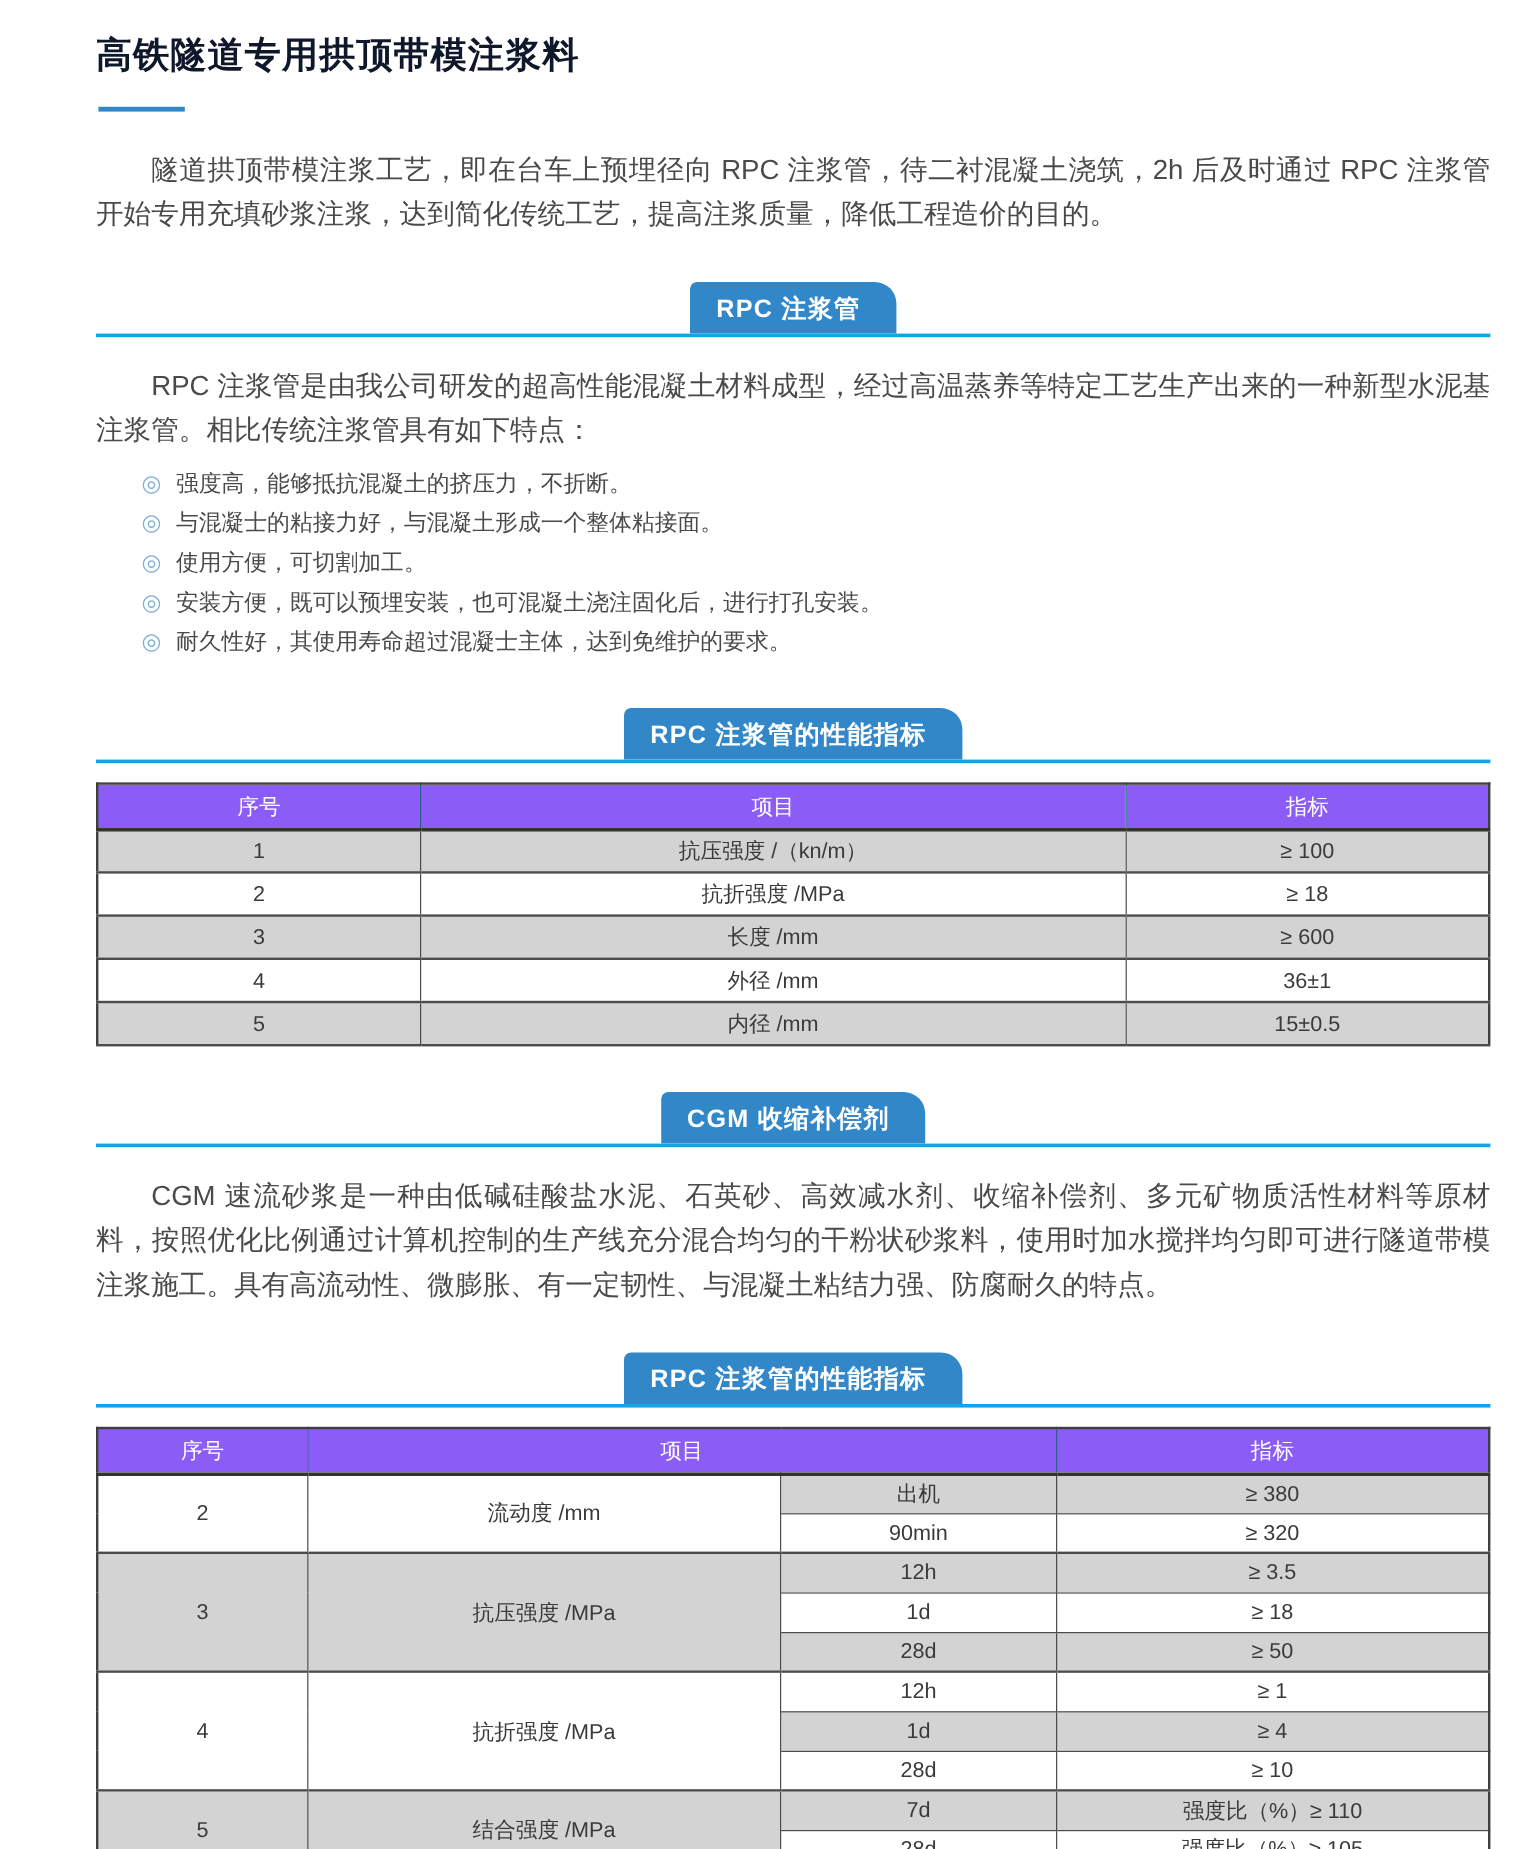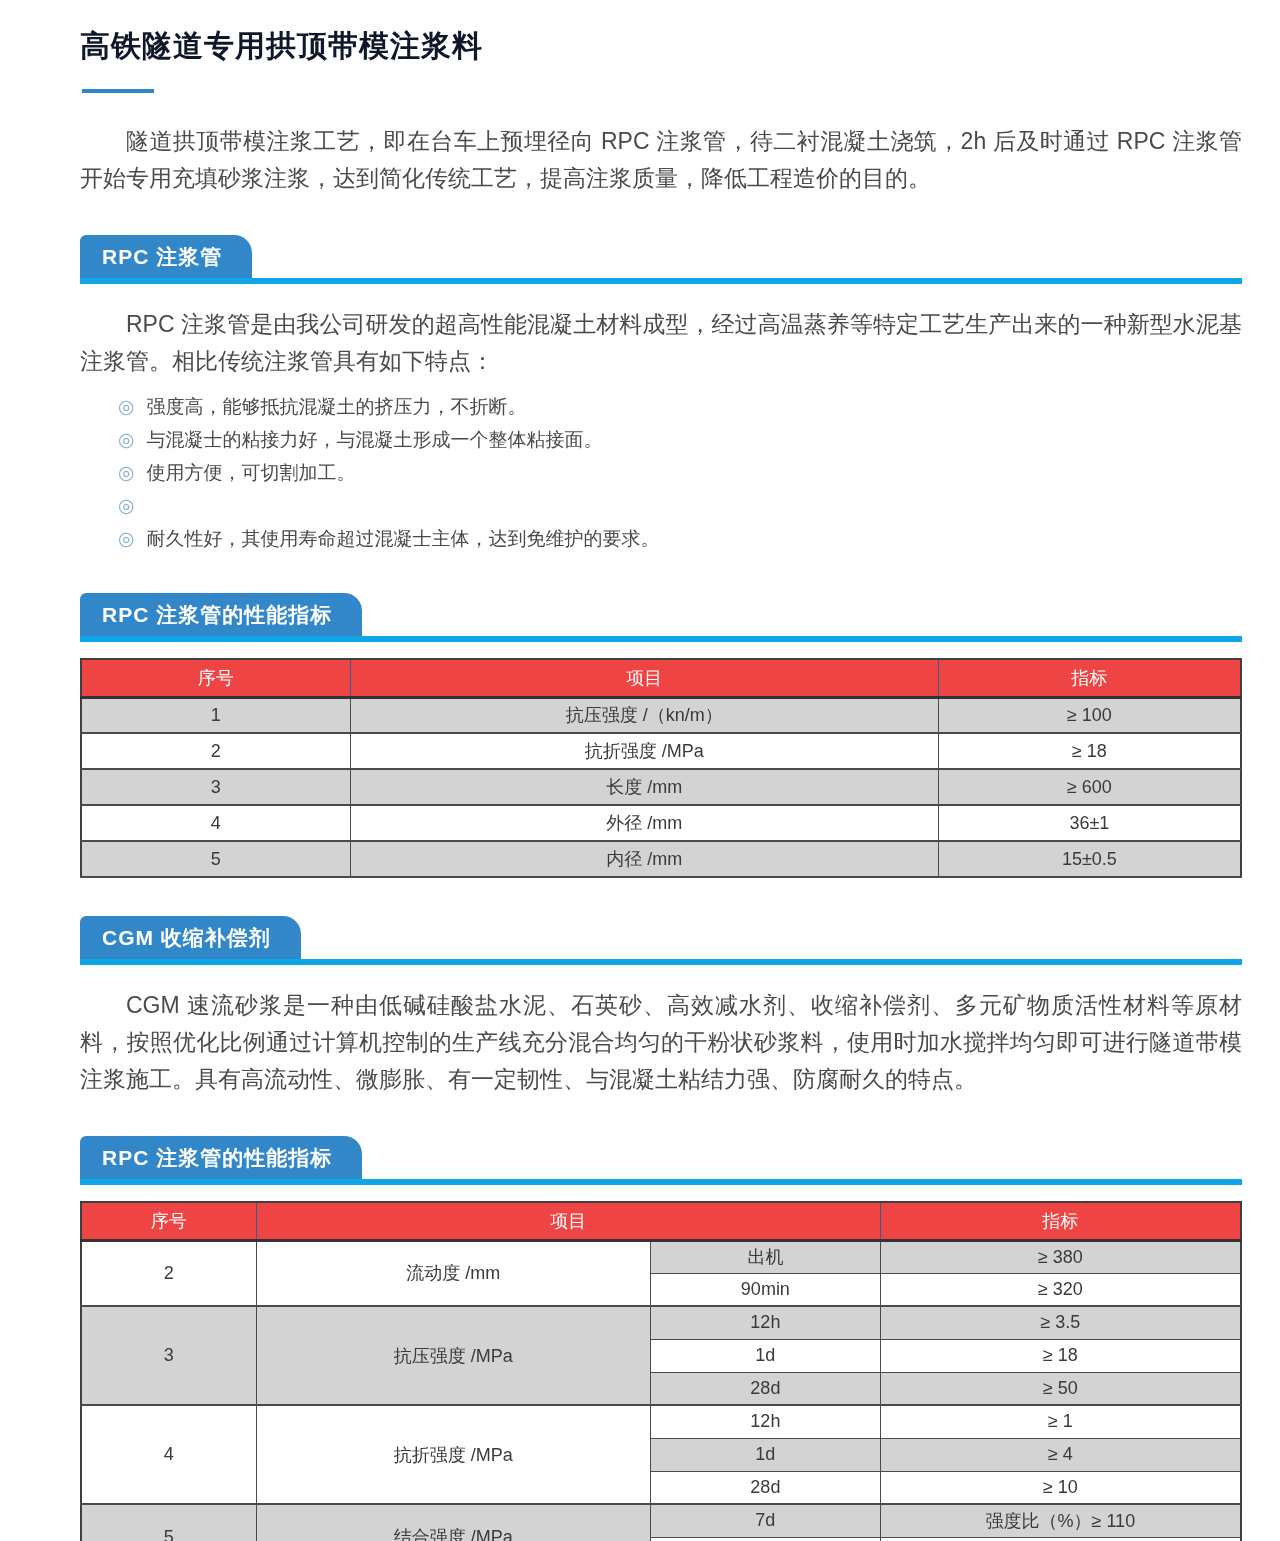--- a/index.html
+++ b/index.html
@@ -13,21 +13,21 @@
 
   
   .doc-title { font-size:30px; font-weight:bold; color:#0f172a; letter-spacing:1px; }
   .title-dash { width:72px; height:4px; background:#3287C9; margin:22px 0 30px 2px; }
 
   
   .para { font-size:23px; line-height:37px; color:#4a4a4a; text-align:justify; }
   .para.indent { text-indent:2em; }
 
   
-  .sec-head { border-bottom:6px solid #0ea5e9; margin-top:38px; }
+  .sec-head { border-bottom:3px solid #0ea5e9; margin-top:38px;text-align:center; }
   .sec-tab {
     display:inline-block; background:#3287C9; color:#ffffff;
     font-size:21px; font-weight:bold; letter-spacing:1px;
     padding:8px 30px 7px 22px; border-radius:6px 18px 0 0;
     vertical-align:bottom;
   }
   .sec-body { margin-top:22px; }
 
   
   .bullets { margin-top:10px; }
@@ -35,21 +35,21 @@
   .bullet .mark { color:#7FB2D3; font-size:19px; margin-right:12px; line-height:33px; }
 
   
   table { width:100%; border-collapse:collapse; table-layout:fixed; margin-top:16px; }
   th, td {
     border:1px solid #4b4b4b; text-align:center; vertical-align:middle;
     font-size:18px; color:#3a3a3a; padding:0 4px;
     overflow:hidden; white-space:nowrap;
   }
   thead th {
-    background:#ef4444; color:#ffffff; font-weight:normal;
+    background:#8b5cf6; color:#ffffff; font-weight:normal;
     height:38px; font-size:18px; border:1px solid #2a5f8f; border-bottom:3px solid #333333;
   }
   table { border:2px solid #3f3f3f; }
   .tbl-rpc td { height:36px; border-top-width:2px; border-bottom-width:2px; }
   .tbl-cgm td { height:33px; }
   tr.group-start td { border-top-width:2px; }
   td.shaded, tr.shaded td { background:#D3D3D3; }
 </style>
 </head>
 <body>
@@ -74,20 +74,21 @@
         <div class="bullet">
           <span class="mark">◎</span>
           <span>与混凝士的粘接力好，与混凝土形成一个整体粘接面。</span>
         </div>
         <div class="bullet">
           <span class="mark">◎</span>
           <span>使用方便，可切割加工。</span>
         </div>
         <div class="bullet">
           <span class="mark">◎</span>
+          <span>安装方便，既可以预埋安装，也可混凝土浇注固化后，进行打孔安装。</span>
         </div>
         <div class="bullet">
           <span class="mark">◎</span>
           <span>耐久性好，其使用寿命超过混凝士主体，达到免维护的要求。</span>
         </div>
       </div>
   </div>
 
   <div class="sec-head">
     <span class="sec-tab">RPC 注浆管的性能指标</span>

